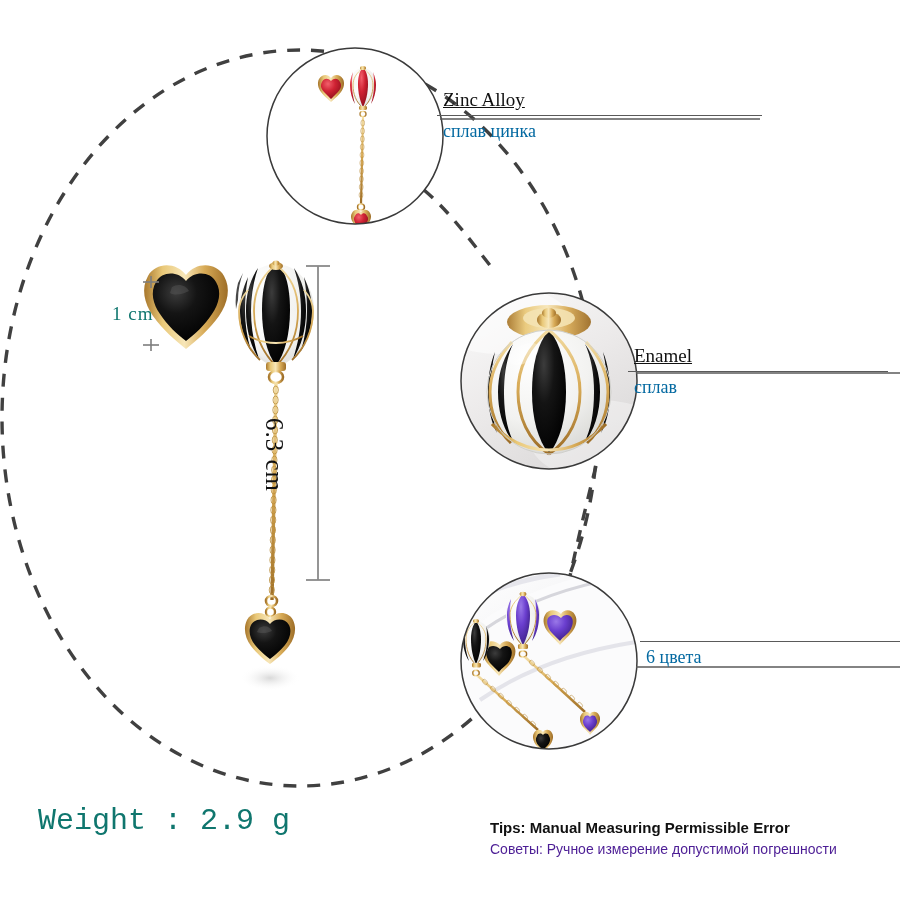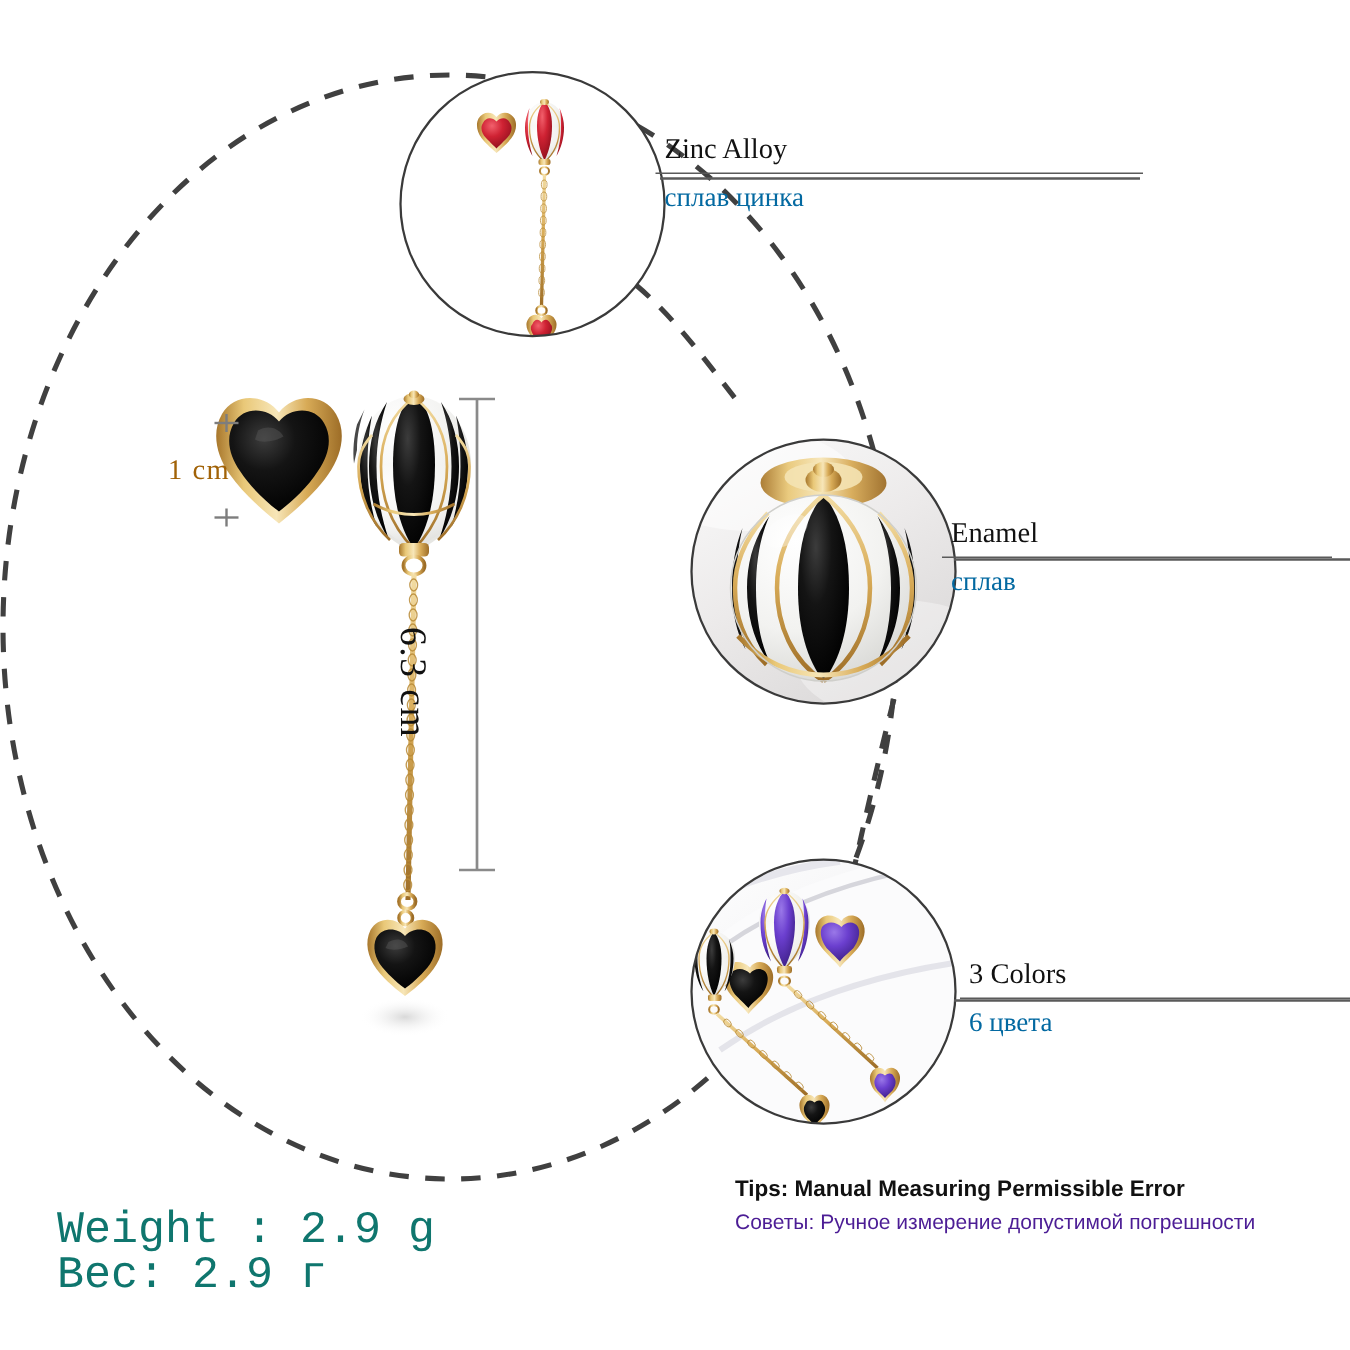--- a/index.html
+++ b/index.html
@@ -31,20 +31,21 @@
   .callout {
     position: absolute;
   }
   .callout .en {
     font-family: "Liberation Serif", "DejaVu Serif", serif;
     font-size: 19px;
     line-height: 24px;
     color: #111111;
     white-space: nowrap;
     padding-left: 6px;
+    text-decoration: underline;
   }
   .callout .rule {
     height: 1px;
     background: #5a5a5a;
     margin: 3px 0 4px 0;
   }
   .callout .ru {
     font-family: "Liberation Serif", "DejaVu Serif", serif;
     font-size: 18px;
     line-height: 23px;
@@ -64,21 +65,21 @@
   }
   #weight-block .line {
     font-family: Liberation Mono, monospace;
     font-size: 30px;
     line-height: 30px;
     color: #0f766e;
     white-space: nowrap;
   }
   #tips-block {
     position: absolute;
-    left: 490px; top: 782px;
+    left: 490px; top: 817px;
   }
   #tips-block .tips-en {
     font-family: "Liberation Sans", "DejaVu Sans", sans-serif;
     font-weight: bold;
     font-size: 15px;
     line-height: 22px;
     color: #111111;
     white-space: nowrap;
   }
   #tips-block .tips-ru {
@@ -88,21 +89,21 @@
     color: #4c1d95;
     white-space: nowrap;
   }
 
   
   #label-1cm {
     position: absolute;
     left: 112px; top: 303px;
     font-size: 19px;
     letter-spacing: 1px;
-    color: #a16207;
+    color: #0f766e;
     white-space: nowrap;
   }
   #label-63cm {
     position: absolute;
     left: 288px; top: 418px;
     font-size: 25px;
     letter-spacing: 1px;
     color: #111111;
     white-space: nowrap;
     transform: rotate(90deg);
@@ -514,31 +515,29 @@
     <div class="ru">сплав цинка</div>
   </div>
 
   <div class="callout" id="callout-enamel">
     <div class="en">Enamel</div>
     <div class="rule"></div>
     <div class="ru">сплав</div>
   </div>
 
   <div class="callout" id="callout-colors">
-    <div class="en">3 Colors</div>
     <div class="rule"></div>
     <div class="ru">6 цвета</div>
   </div>
 
   <div id="label-1cm">1 cm</div>
   <div id="label-63cm">6.3 cm</div>
 
   <div id="weight-block">
     <div class="line">Weight : 2.9 g</div>
-    <div class="line">Вес: 2.9 г</div>
   </div>
 
   <div id="tips-block">
     <div class="tips-en">Tips: Manual Measuring Permissible Error</div>
     <div class="tips-ru">Советы: Ручное измерение допустимой погрешности</div>
   </div>
 
 </div>
 
 </body></html>

